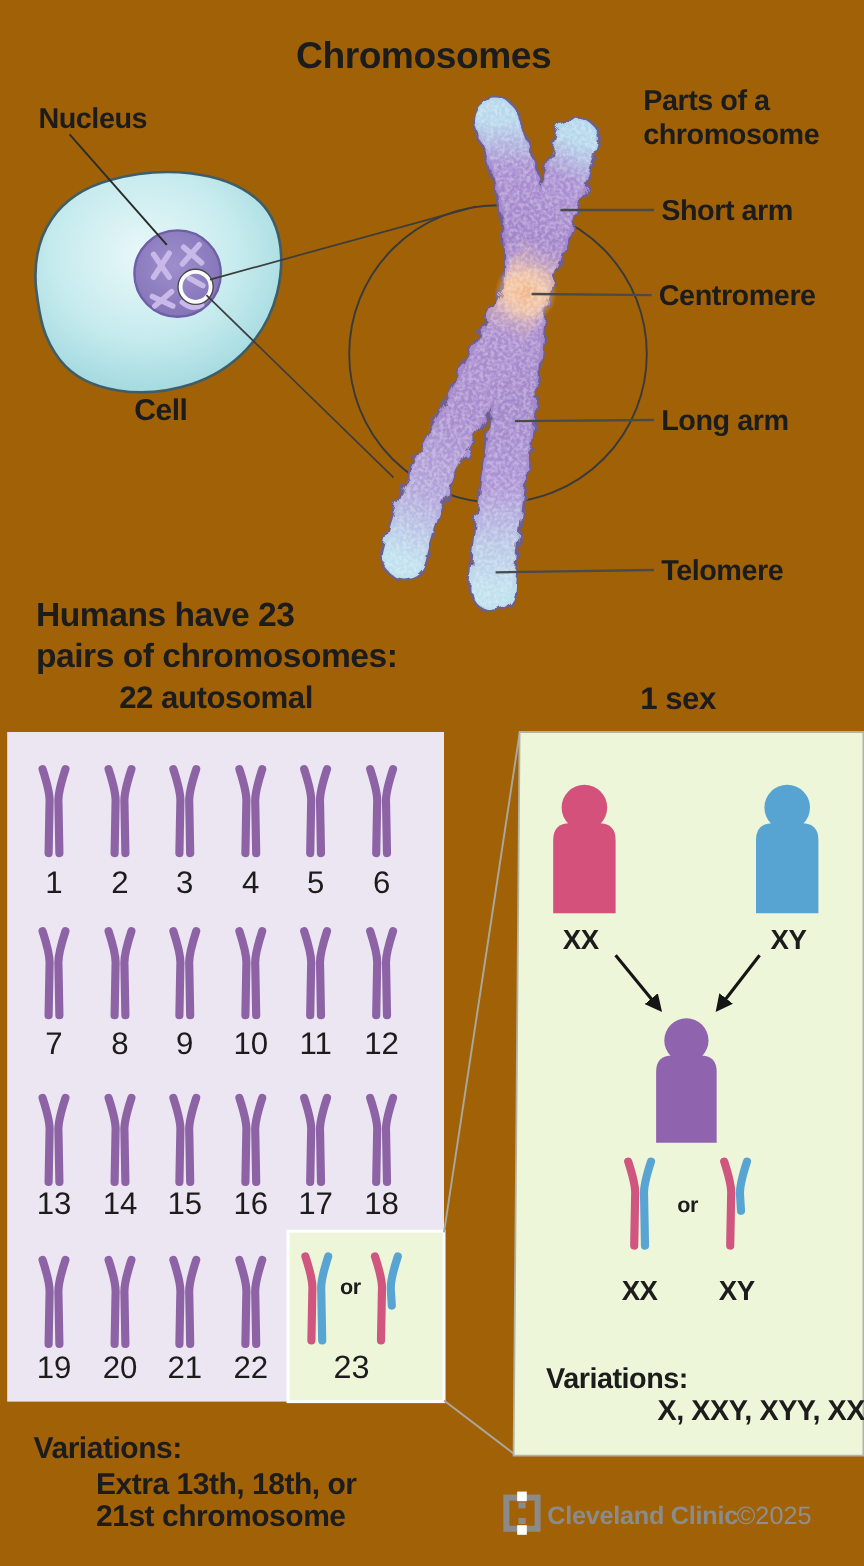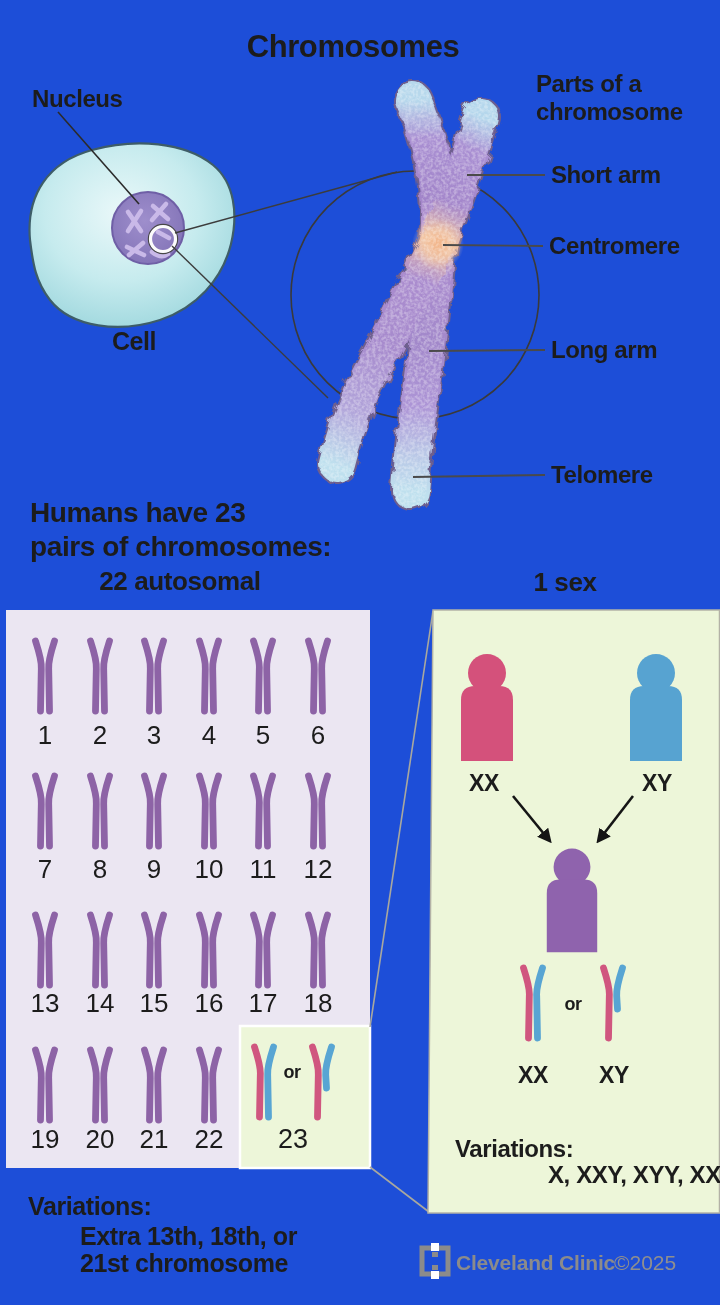--- a/index.html
+++ b/index.html
@@ -1,16 +1,16 @@
 <!DOCTYPE html>
 <html><head>
 <meta charset="utf-8">
 <style>
   html,body{margin:0;padding:0;background:#ffffff;}
-  .page{position:relative;width:720px;height:1305px;background:#1d4ed8;overflow:hidden;
+  .page{position:relative;width:720px;height:1305px;background:#a16207;overflow:hidden;
         font-family:"Liberation Sans",sans-serif;}
   svg{display:block}
   text{fill:#1c1c1c;letter-spacing:-0.4px;}
   .ttl{font-size:31px;font-weight:700;}
   .lbl{font-size:24px;font-weight:700;}
   .lbl2{font-size:25px;font-weight:700;}
   .intro{font-size:28px;font-weight:700;}
   .colhead{font-size:26px;font-weight:700;}
   .num{font-size:26px;font-weight:400;letter-spacing:0;}
   .num23{font-size:27px;font-weight:400;letter-spacing:0;}

